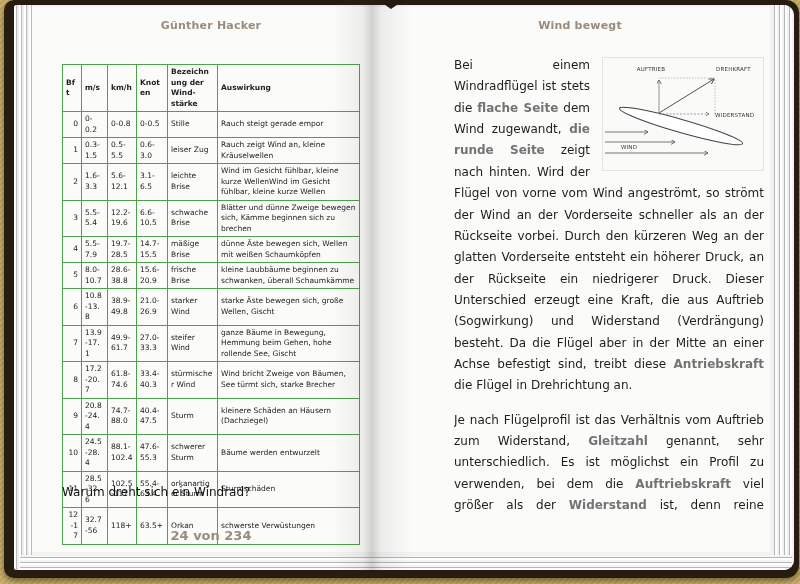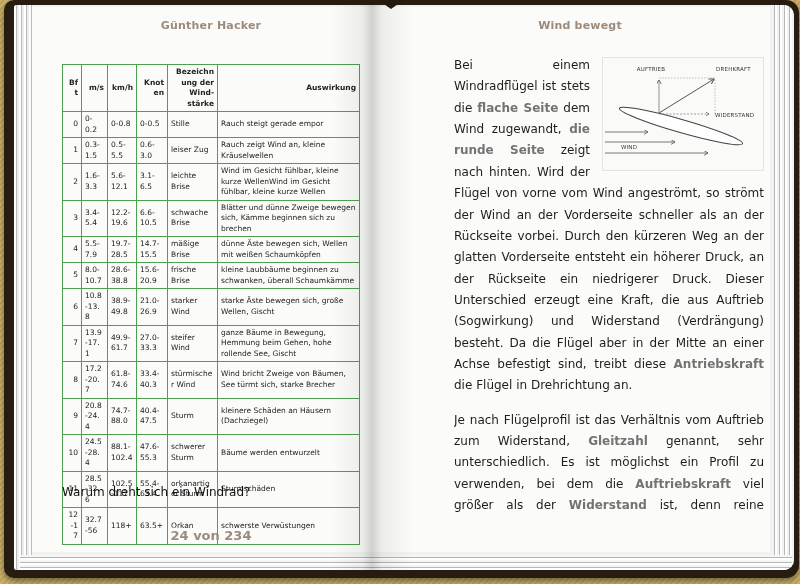--- a/index.html
+++ b/index.html
@@ -46,21 +46,21 @@
   }
   .page-num{
     position:absolute;bottom:9px;left:0;width:100%;text-align:center;
     font-size:13px;font-weight:bold;color:#9c8b7b;
   }
   
   .table-wrap{position:absolute;left:30px;top:57px;width:298px;}
   table.beaufort{border-collapse:collapse;width:100%;table-layout:fixed;
     font-size:7.5px;line-height:1.4;color:#222;}
   table.beaufort th,table.beaufort td{border:1px solid #4ea04e;padding:2px 3px;vertical-align:middle;word-wrap:break-word;}
-  table.beaufort th{font-weight:bold;text-align:right;}
+  table.beaufort th{font-weight:bold;text-align:left;}
   table.beaufort td.c0{text-align:right;}
   table.beaufort td{text-align:left;}
   .section-heading{
     position:absolute;left:30px;top:478px;font-size:12px;font-weight:normal;color:#111;
   }
   
   .rp-content{position:absolute;left:64px;right:6px;top:48px;bottom:40px;overflow:hidden;}
   .rp-content p{margin:0 0 13px 0;font-size:12px;line-height:1.78;text-align:justify;color:#1e1e1e;}
   .rp-content p b{color:#737373;}
   .fig{
@@ -124,21 +124,21 @@
                 <tr>
                   <td class="c0">2</td>
                   <td class="c1">1.6-3.3</td>
                   <td class="c2">5.6-12.1</td>
                   <td class="c3">3.1-6.5</td>
                   <td class="c4">leichte Brise</td>
                   <td class="c5">Wind im Gesicht fühlbar, kleine kurze WellenWind im Gesicht fühlbar, kleine kurze Wellen</td>
                 </tr>
                 <tr>
                   <td class="c0">3</td>
-                  <td class="c1">3.4-5.4</td>
+                  <td class="c1">5.5-5.4</td>
                   <td class="c2">12.2-19.6</td>
                   <td class="c3">6.6-10.5</td>
                   <td class="c4">schwache Brise</td>
                   <td class="c5">Blätter und dünne Zweige bewegen sich, Kämme beginnen sich zu brechen</td>
                 </tr>
                 <tr>
                   <td class="c0">4</td>
                   <td class="c1">5.5-7.9</td>
                   <td class="c2">19.7-28.5</td>
                   <td class="c3">14.7-15.5</td>

